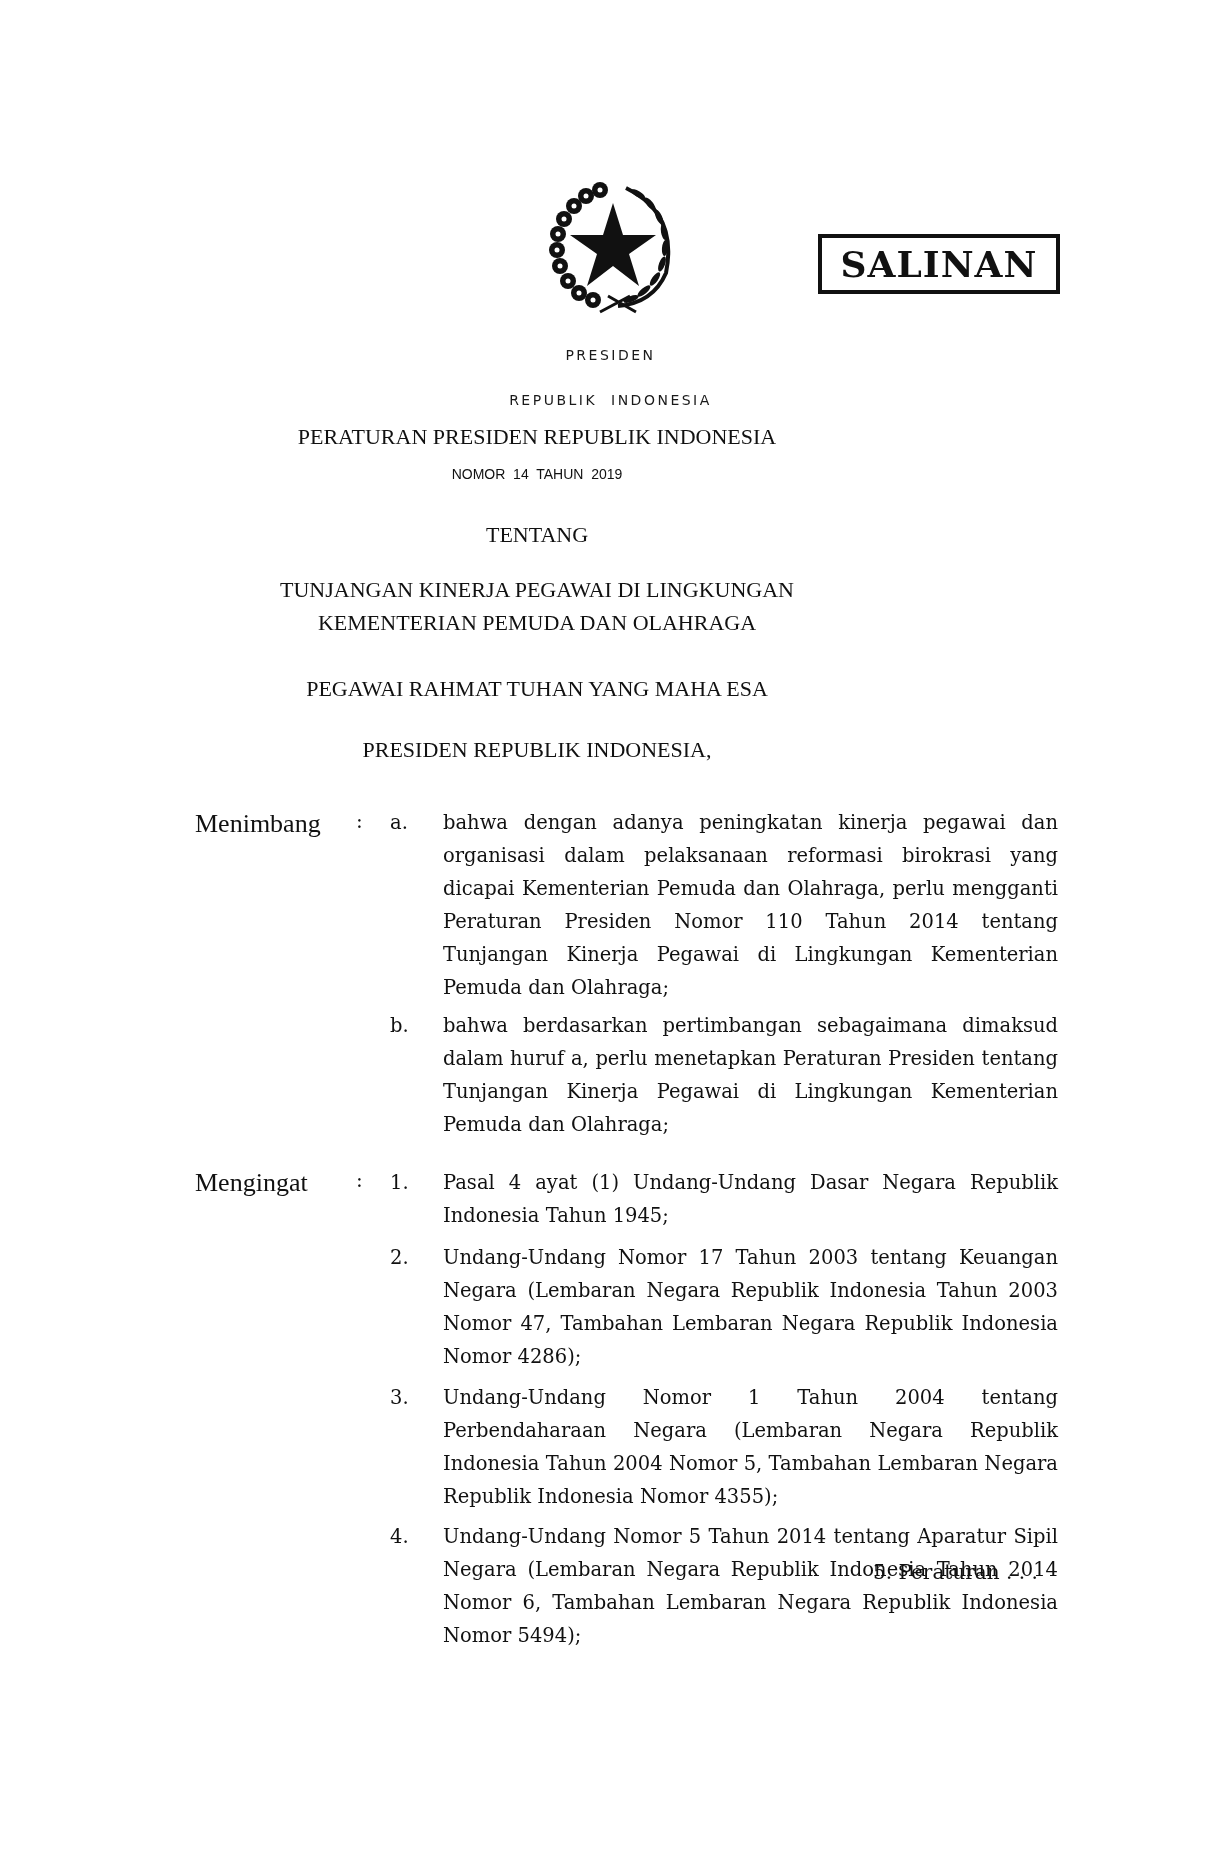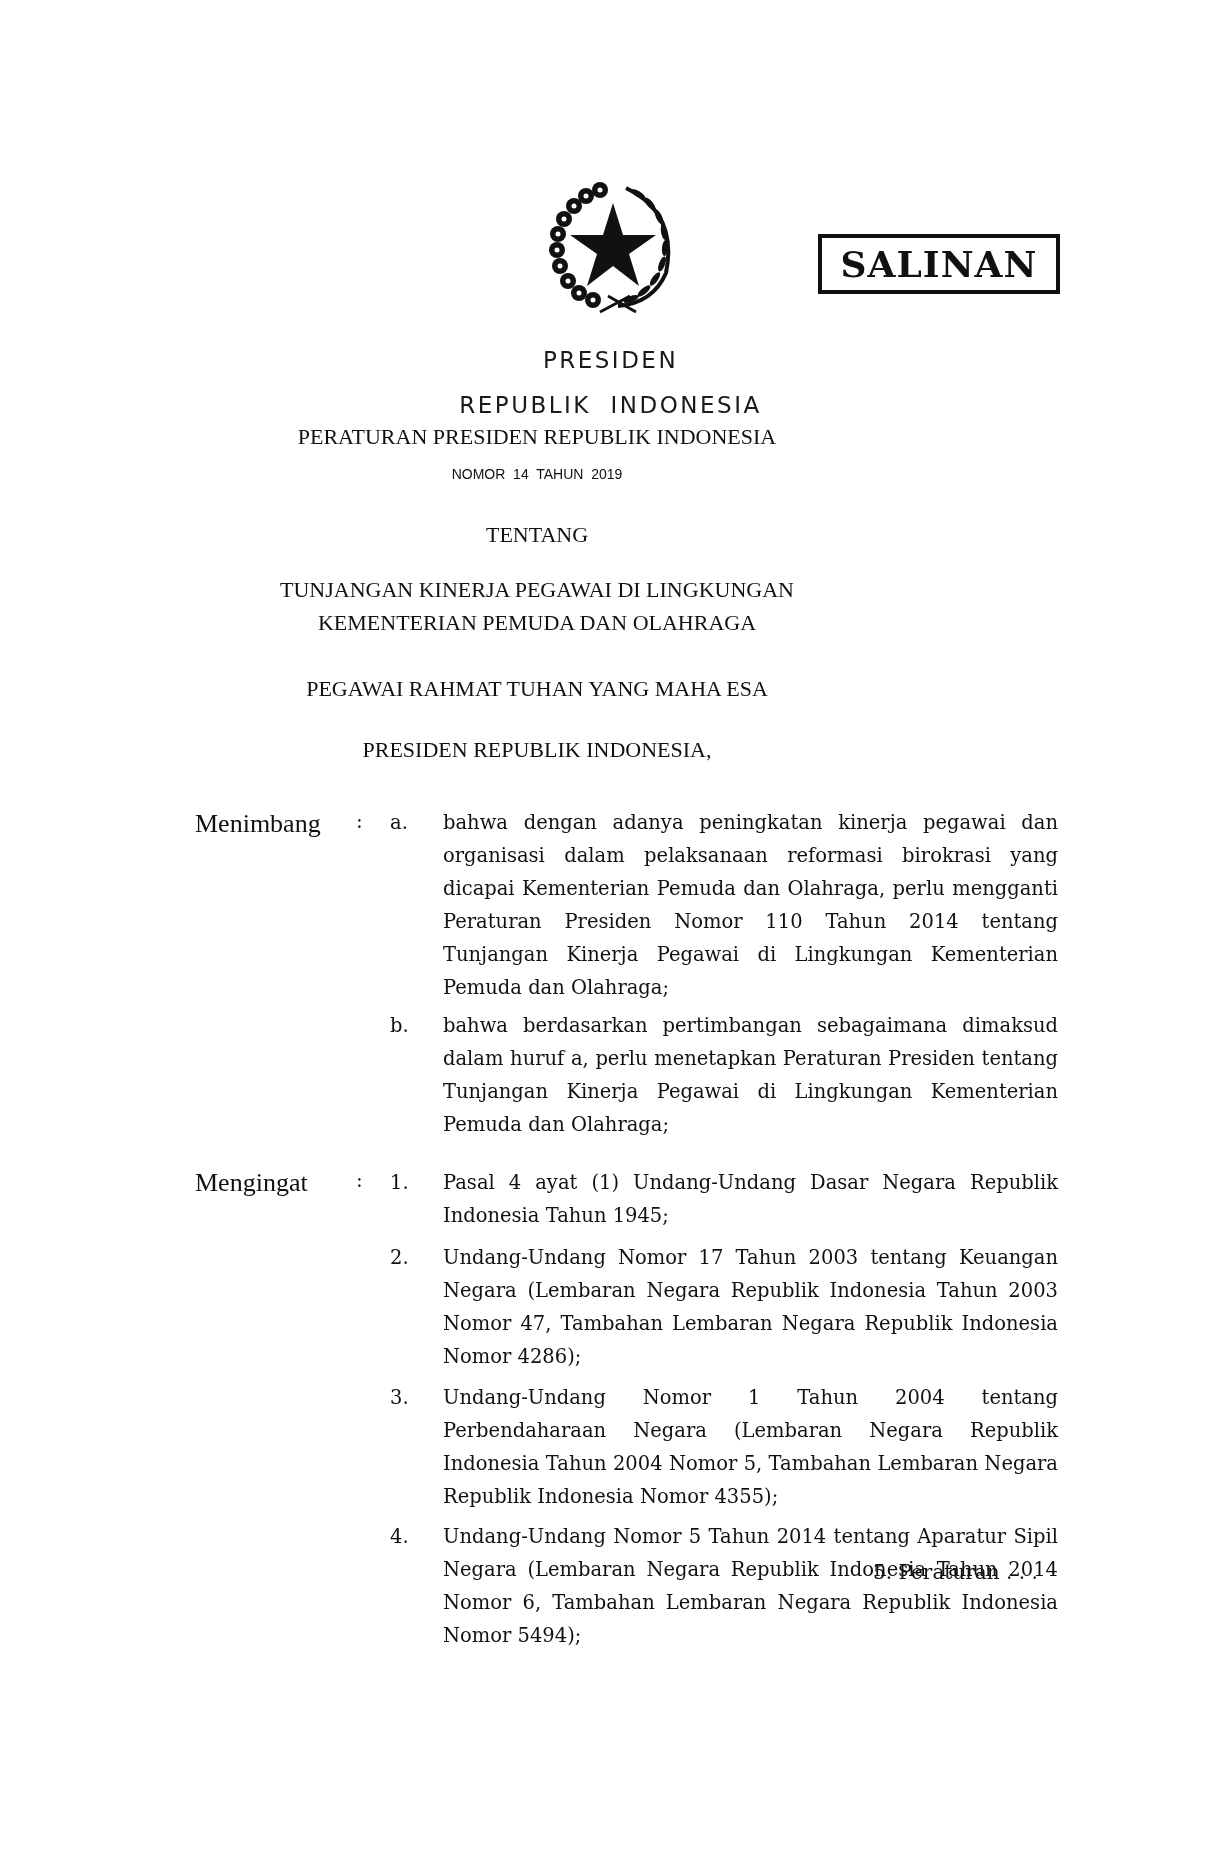--- a/index.html
+++ b/index.html
@@ -1,19 +1,19 @@
 <!DOCTYPE html>
 <html><head>
 <meta charset="utf-8">
 <style>
   html, body { margin:0; padding:0; background:#ffffff; }
   body { width:1221px; height:1869px; position:relative; overflow:hidden; color:#1a1a1a; }
   .emblem { position:absolute; left:538px; top:178px; width:150px; height:140px; }
   .salinan { position:absolute; left:818px; top:234px; width:234px; height:52px; border:4px solid #111; box-sizing:content-box; display:flex; align-items:center; justify-content:center; font-family:"DejaVu Serif", serif; font-weight:bold; font-size:36px; letter-spacing:1px; color:#111; }
-  .pres-label { position:absolute; left:0; width:1221px; text-align:center; font-family:"DejaVu Sans", sans-serif; font-size:23px; letter-spacing:2.5px; color:#1a1a1a; }
+  .pres-label { position:absolute; left:0; width:1221px; text-align:center; font-family:"DejaVu Sans", sans-serif; font-size:14px; letter-spacing:2.5px; color:#1a1a1a; }
   .title-line { position:absolute; left:0; width:1074px; text-align:center; font-family:"Liberation Serif", serif; font-size:22px; color:#111; }
   .title-line.sans { font-family:"Liberation Sans", sans-serif; font-size:14px; }
   .label { position:absolute; left:195px; font-family:Liberation Serif, serif; font-size:26px; color:#111; }
   .colon { position:absolute; left:356px; font-family:"DejaVu Serif", serif; font-size:20px; color:#111; }
   .item { position:absolute; left:390px; width:668px; font-family:"DejaVu Serif", serif; font-size:19.5px; line-height:33px; color:#111; }
   .item .num { position:absolute; left:0; top:0; width:34px; }
   .item .txt { display:block; margin-left:53px; text-align:justify; text-align-last:left; }
   .next { position:absolute; left:873px; top:1560px; font-family:"DejaVu Serif", serif; font-size:20px; color:#111; }
 </style>
 </head>

